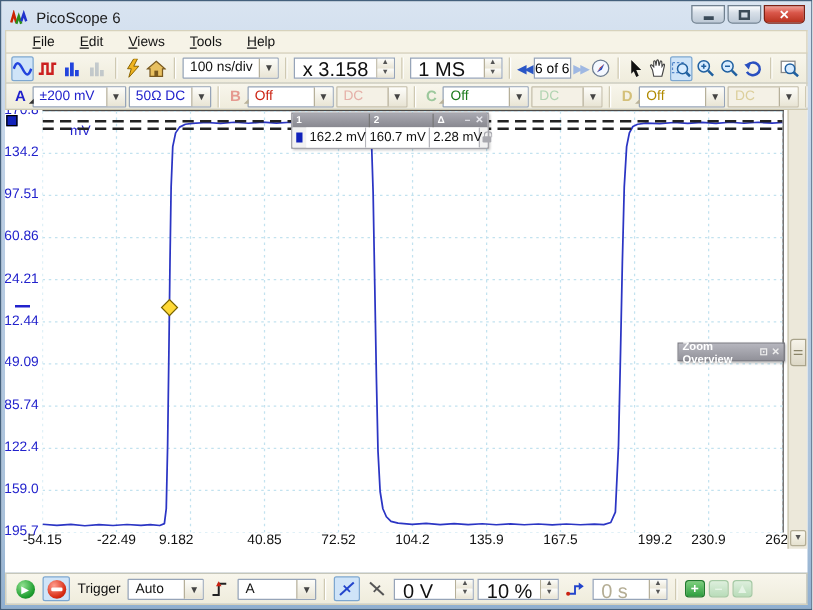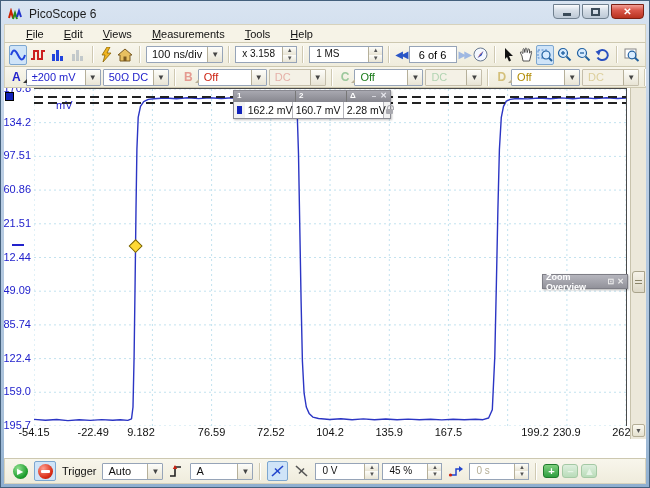--- a/index.html
+++ b/index.html
@@ -33,21 +33,21 @@
   .tb-btn { width:21px; height:20px; display:flex; align-items:center; justify-content:center;
     border:1px solid transparent; border-radius:2px; cursor:default; }
   .tb-btn.sel { background:#cfe4f8; border-color:#7da7d0; }
   .tb-btn.dis { opacity:.45; }
   .combo { display:flex; align-items:stretch; border:1px solid #96a4b8; background:#fff; height:17px; border-radius:1px; }
   .combo .cval { font-size:11px; padding:1px 5px 0 5px; white-space:nowrap; color:#111; }
   .combo .carr { width:15px; background:linear-gradient(#fdfdfa,#e8e4d4); border-left:1px solid #b6b09a;
     display:flex; align-items:center; justify-content:center; font-size:8px; color:#444; }
   .combo.dis { border-color:#c4beab; background:#f4f1e6; }
   .spin { display:flex; border:1px solid #96a4b8; background:#fff; height:17px; }
-  .spin .sval { font-size:10px; padding:1px 6px 0 6px; white-space:nowrap; color:#111; }
+  .spin .sval { font-size:16px; padding:1px 6px 0 6px; white-space:nowrap; color:#111; }
   .spin .sarrs { width:14px; border-left:1px solid #b6b09a; display:flex; flex-direction:column; }
   .spin .sarrs span { flex:1; font-size:6px; line-height:7px; text-align:center; color:#555; background:linear-gradient(#fdfdfa,#e8e4d4); }
   .spin.dis .sval { color:#b4ad94; }
   .navbox { width:72px; height:17px; border:1px solid #96a4b8; background:#fff; font-size:11px;
     text-align:center; padding-top:2px; }
   .arr2 { font-size:10px; color:#2a56c6; letter-spacing:-2px; }
   .arr2.pale { color:#9fb8e2; }
   .chan-label { font-size:12px; font-weight:bold; position:relative; padding:0 3px; }
   .chan-label:after { content:""; position:absolute; right:-3px; bottom:1px; border-left:4px solid transparent; border-bottom:4px solid #333; }
   .chan-label.dim:after { border-bottom-color:#b9b29a; }
@@ -135,21 +135,20 @@
       <div class="cap-btn close">
           <span>✕</span>
         </div>
     </div>
   </div>
 
   <div class="menubar" id="menubar">
       <span class="menu-item"><u>F</u>ile</span>
       <span class="menu-item"><u>E</u>dit</span>
       <span class="menu-item"><u>V</u>iews</span>
-      <span class="menu-item"><u>M</u>easurements</span>
       <span class="menu-item"><u>T</u>ools</span>
       <span class="menu-item"><u>H</u>elp</span>
     </div>
 
   <div class="toolbar tb1">
     <div class="tb-btn sel">
       <svg width="16" height="14" viewBox="0 0 16 14">
         <path d="M1,7 C3,1 5,1 8,7 C11,13 13,13 15,7" fill="none" stroke="#2244dd" stroke-width="2"></path>
       </svg>
     </div>
@@ -311,21 +310,21 @@
 
   <div class="scope">
     <div class="ygutter" id="ygutter">
       <div class="ruler-handle" id="ruler-handle" style="top: 3.90778px;"></div>
       <div class="mv-unit" id="mv-unit" style="top: 11px; padding-left: 39px;">mV</div>
       <div class="gnd-dash" id="gnd-dash" style="top: 156.052px;"></div>
     <div class="ylab" style="top: 0px;">170.8</div>
         <div class="ylab" style="top: 33.7px;">134.2</div>
         <div class="ylab" style="top: 67.4px;">97.51</div>
         <div class="ylab" style="top: 101.1px;">60.86</div>
-        <div class="ylab" style="top: 134.8px;">21.51</div>
+        <div class="ylab" style="top: 134.8px;">24.21</div>
         <div class="ylab" style="top: 168.5px;">-12.44</div>
         <div class="ylab" style="top: 202.2px;">-49.09</div>
         <div class="ylab" style="top: 235.9px;">-85.74</div>
         <div class="ylab" style="top: 269.6px;">-122.4</div>
         <div class="ylab" style="top: 303.3px;">-159.0</div>
         <div class="ylab" style="top: 337px;">-195.7</div>
       </div>
     <div class="plot">
       <svg id="plot-svg" width="592" height="337">
           <line x1="0" y1="0" x2="0" y2="337" stroke="#c2e2ef" stroke-width="1" stroke-dasharray="2 3"></line>
@@ -353,26 +352,26 @@
           <polyline points="0.0,330.4 11.5,331.3 22.7,330.5 33.9,331.6 45.2,330.7 56.4,331.4 67.6,330.6 78.8,331.3 86.3,330.7 93.8,331.4 97.5,329.9 99.0,318.0 100.1,267.4 101.1,193.8 102.0,120.3 102.9,60.5 104.2,28.3 106.5,17.3 109.7,12.7 114.3,10.4 119.9,9.7 131.2,9.0 142.4,9.7 153.6,8.8 164.8,9.6 176.0,8.7 187.2,9.5 198.5,8.8 209.7,9.6 220.9,8.7 232.1,9.5 243.3,8.8 254.5,9.4 260.2,9.9 263.0,17.3 264.5,65.1 265.8,138.7 267.1,212.2 268.4,272.0 270.1,304.2 272.3,318.0 275.1,324.4 278.8,328.1 284.5,329.5 295.7,330.5 306.9,329.7 318.1,330.7 329.3,329.9 340.5,330.7 351.8,330.0 363.0,330.8 374.2,330.1 385.4,330.8 396.6,330.2 407.8,330.9 419.1,330.2 430.3,330.8 441.5,330.3 449.0,330.7 454.6,329.0 458.3,320.7 460.8,267.4 462.4,193.8 463.9,120.3 465.4,60.5 467.3,28.3 469.5,17.3 472.3,12.2 476.1,10.4 482.6,9.5 493.8,9.9 505.1,9.0 516.3,9.7 527.5,8.9 538.7,9.7 549.9,8.8 561.2,9.6 572.4,8.8 583.6,9.5 592.0,9.0" fill="none" stroke="#2b35c4" stroke-width="1.4" stroke-linejoin="round"></polyline>
           <line x1="0" y1="7.907776261937265" x2="592" y2="7.907776261937265" stroke="#222" stroke-width="2" stroke-dasharray="9 5"></line>
           <line x1="0" y1="13.907776261937265" x2="592" y2="13.907776261937265" stroke="#222" stroke-width="2" stroke-dasharray="9 5"></line>
           <rect x="97.11124269698406" y="152.55211459754435" width="9" height="9" fill="#ffd936" stroke="#7a6400" stroke-width="1" transform="rotate(45 101.61124269698406 157.05211459754435)"></rect>
         </svg>
     </div>
     <div class="xlabels" id="xlabels">
         <div class="xlab" style="left: 8px;">-54.15</div>
         <div class="xlab" style="left: 67.2px;">-22.49</div>
         <div class="xlab" style="left: 115px; text-align: center;">9.182</div>
-        <div class="xlab" style="left: 185.6px;">76.59</div>
+        <div class="xlab" style="left: 185.6px;">40.85</div>
         <div class="xlab" style="left: 244.8px;">72.52</div>
         <div class="xlab" style="left: 304px;">104.2</div>
         <div class="xlab" style="left: 363.2px;">135.9</div>
         <div class="xlab" style="left: 422.4px;">167.5</div>
-        <div class="xlab" style="left: 509px;">199.2</div>
+        <div class="xlab" style="left: 498px;">199.2</div>
         <div class="xlab" style="left: 540.8px;">230.9</div>
         <div class="xlab" style="left: 600px;">262.5</div>
       </div>
 
     <div class="meas">
       <div class="meas-head">
         <span class="hc" style="width:62px">1</span>
         <span class="hc" style="width:51px">2</span>
         <span class="hc" style="width:16px;border-right:none">Δ</span>
         <span class="meas-ctl">
@@ -447,21 +446,21 @@
       </svg>
     </div>
     <div class="spin">
       <span class="sval" style="min-width:48px">0 V</span>
       <span class="sarrs">
           <span>▲</span>
           <span>▼</span>
         </span>
     </div>
     <div class="spin">
-      <span class="sval" style="min-width:44px">45 %</span>
+      <span class="sval" style="min-width:44px">10 %</span>
       <span class="sarrs">
           <span>▲</span>
           <span>▼</span>
         </span>
     </div>
     <div class="tb-btn">
       <svg width="16" height="14" viewBox="0 0 16 14">
         <path d="M2,11 h6 v-6 h4" fill="none" stroke="#2244cc" stroke-width="1.5"></path>
         <polygon points="11,2 15,5 11,8" fill="#2244cc"></polygon>
         <circle cx="2.5" cy="11" r="1.6" fill="#cc2211"></circle>

